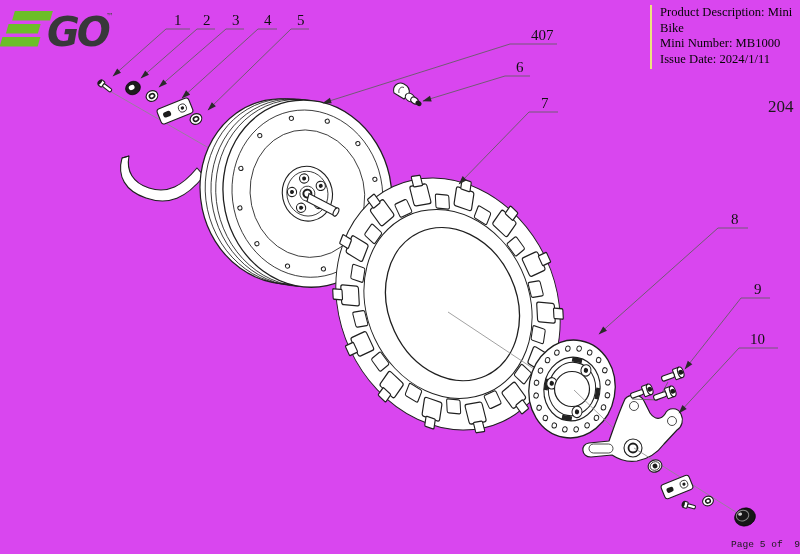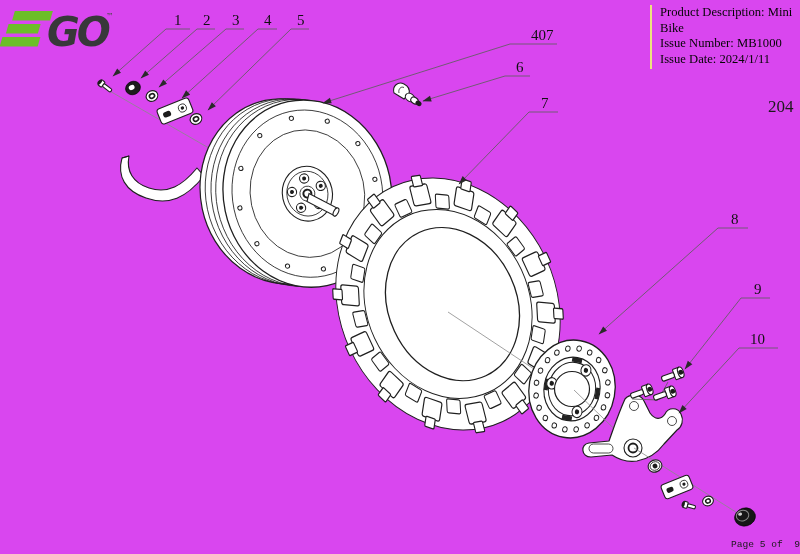--- a/index.html
+++ b/index.html
@@ -369,20 +369,20 @@
       <text class="callout-num" x="516" y="72">6</text>
       <text class="callout-num" x="541" y="108">7</text>
       <text class="callout-num" x="731" y="224">8</text>
       <text class="callout-num" x="754" y="294">9</text>
       <text class="callout-num" x="750" y="344">10</text>
     </g>
   </svg>
 
   <div class="info-panel">
     <div>Product Description: Mini Bike</div>
-    <div>Issue Number: MB1000</div>
+    <div>Mini Number: MB1000</div>
     <div>Issue Date: 2024/1/11</div>
   </div>
 
   <div class="page-code">204</div>
 
   <div class="footer">Page 5 of  9</div>
 </div>
 
 </body></html>

